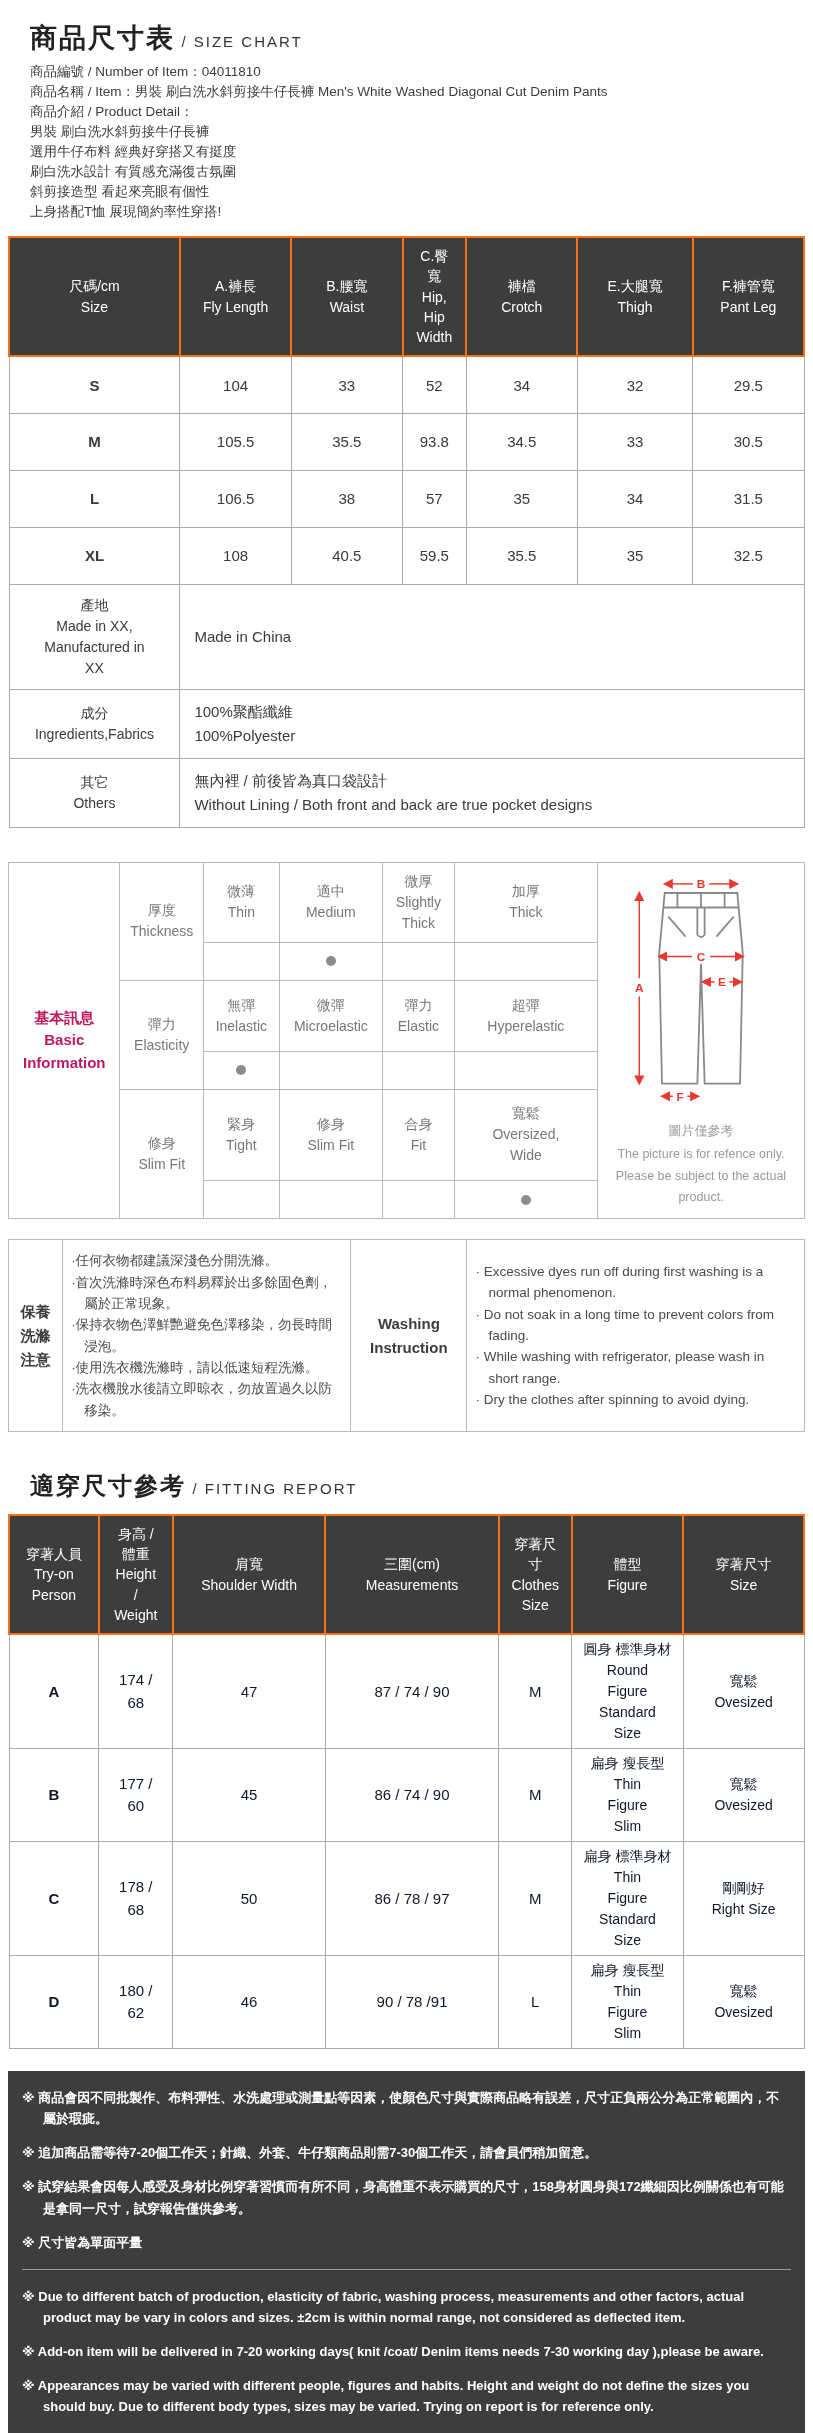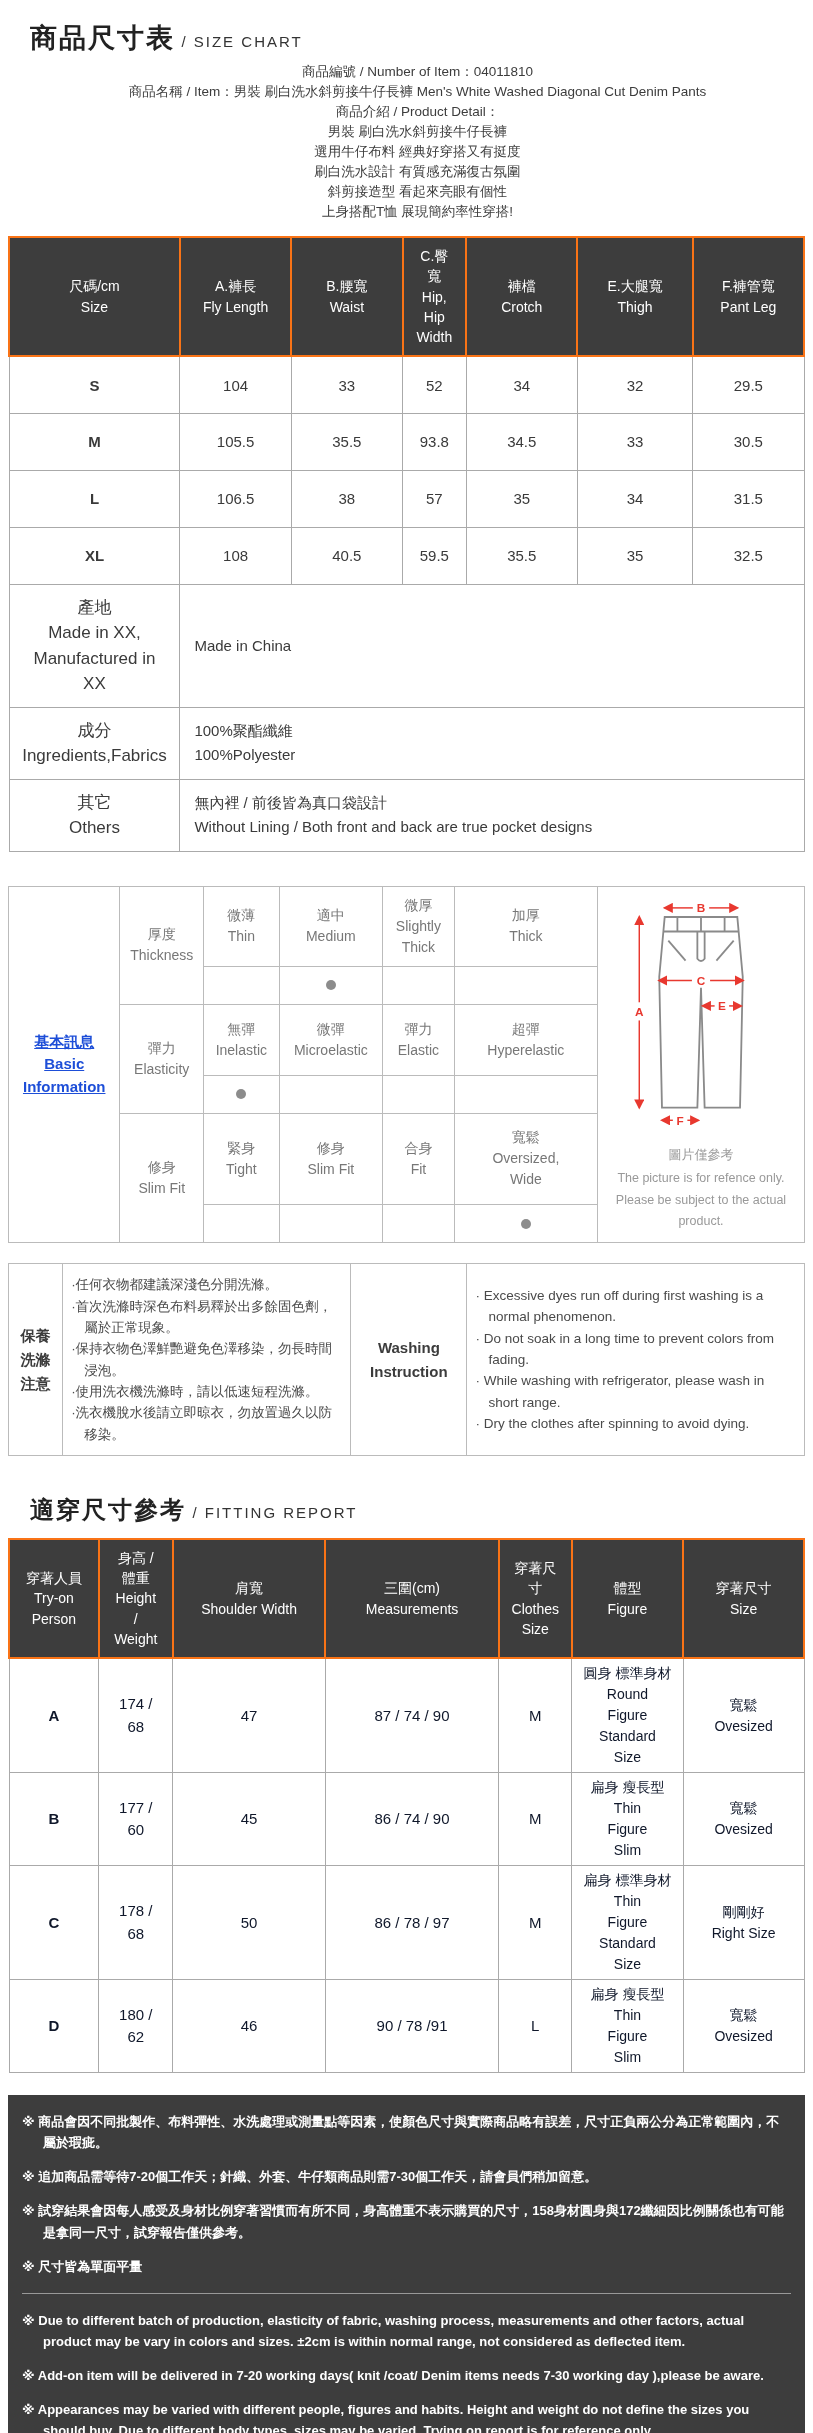--- a/index.html
+++ b/index.html
@@ -13,44 +13,44 @@
   .pre { white-space: pre-line; }
 
   
   .sec-title { margin: 4px 0 4px 22px; }
   .sec-title .t-zh { font-size: 27px; font-weight: bold; color: #222; letter-spacing: 2px; }
   .sec-title .t-en { font-size: 15px; font-weight: 400; color: #333; letter-spacing: 2px; margin-left: 2px; }
   .fit-title { margin: 38px 0 12px 22px; }
   .fit-title .t-zh { font-size: 24px; }
 
   
-  .meta { margin: 6px 0 14px 22px; text-align: center; }
+  .meta { margin: 6px 0 14px 22px; }
   .meta-line { font-size: 13.5px; line-height: 20px; color: #3c3c3c; }
 
   
   table { width: 100%; border-collapse: collapse; table-layout: fixed; }
   td, th { border: 1px solid #aaaaaa; text-align: center; vertical-align: middle; }
   th.dark, td.dark {
     background: #3d3d3d; color: #ffffff; font-weight: 400;
     border: 2px solid #f97316; font-size: 14px; line-height: 1.45; padding: 8px 2px;
   }
 
   
   .size-table td { font-size: 15px; color: #3a3a3a; }
   .size-table tr.szrow td { height: 57px; }
   .size-table td.sz { font-weight: bold; }
-  .size-table td.info-label { font-size: 17px; line-height: 1.5; padding: 10px 2px; }
+  .size-table td.info-label { font-size: 14px; line-height: 1.5; padding: 10px 2px; }
   .size-table td.info-value { text-align: left; padding: 10px 14px; font-size: 15px; line-height: 1.6; }
   .size-table tr.inforow-0 td { height: 100px; }
   .size-table tr.inforow-1 td, .size-table tr.inforow-2 td { height: 62px; }
 
   
   .basic-table { margin-top: 34px; }
   .basic-table td { color: #777777; font-size: 14px; line-height: 1.5; padding: 8px 3px; border-color: #bbbbbb; }
-  .basic-table td.basic-head { color: #1d4ed8; font-weight: bold; font-size: 15px; text-decoration: underline; }
+  .basic-table td.basic-head { color: #be185d; font-weight: bold; font-size: 15px; }
   .basic-table tr.dotrow td { height: 38px; padding: 2px; }
   .dot { display: none; width: 10px; height: 10px; border-radius: 50%; background: #8c8c8c; margin: 0 auto; }
   td.on .dot { display: block; }
   .diagram-cell { padding: 10px 6px !important; }
   .diag-caption-zh { font-size: 13px; color: #999999; margin-top: 6px; }
   .diag-caption-en { font-size: 12.5px; color: #999999; line-height: 1.7; margin-top: 4px; }
 
   
   .wash-table { margin-top: 20px; }
   .wash-table td { border-color: #bbbbbb; padding: 10px 8px; }

